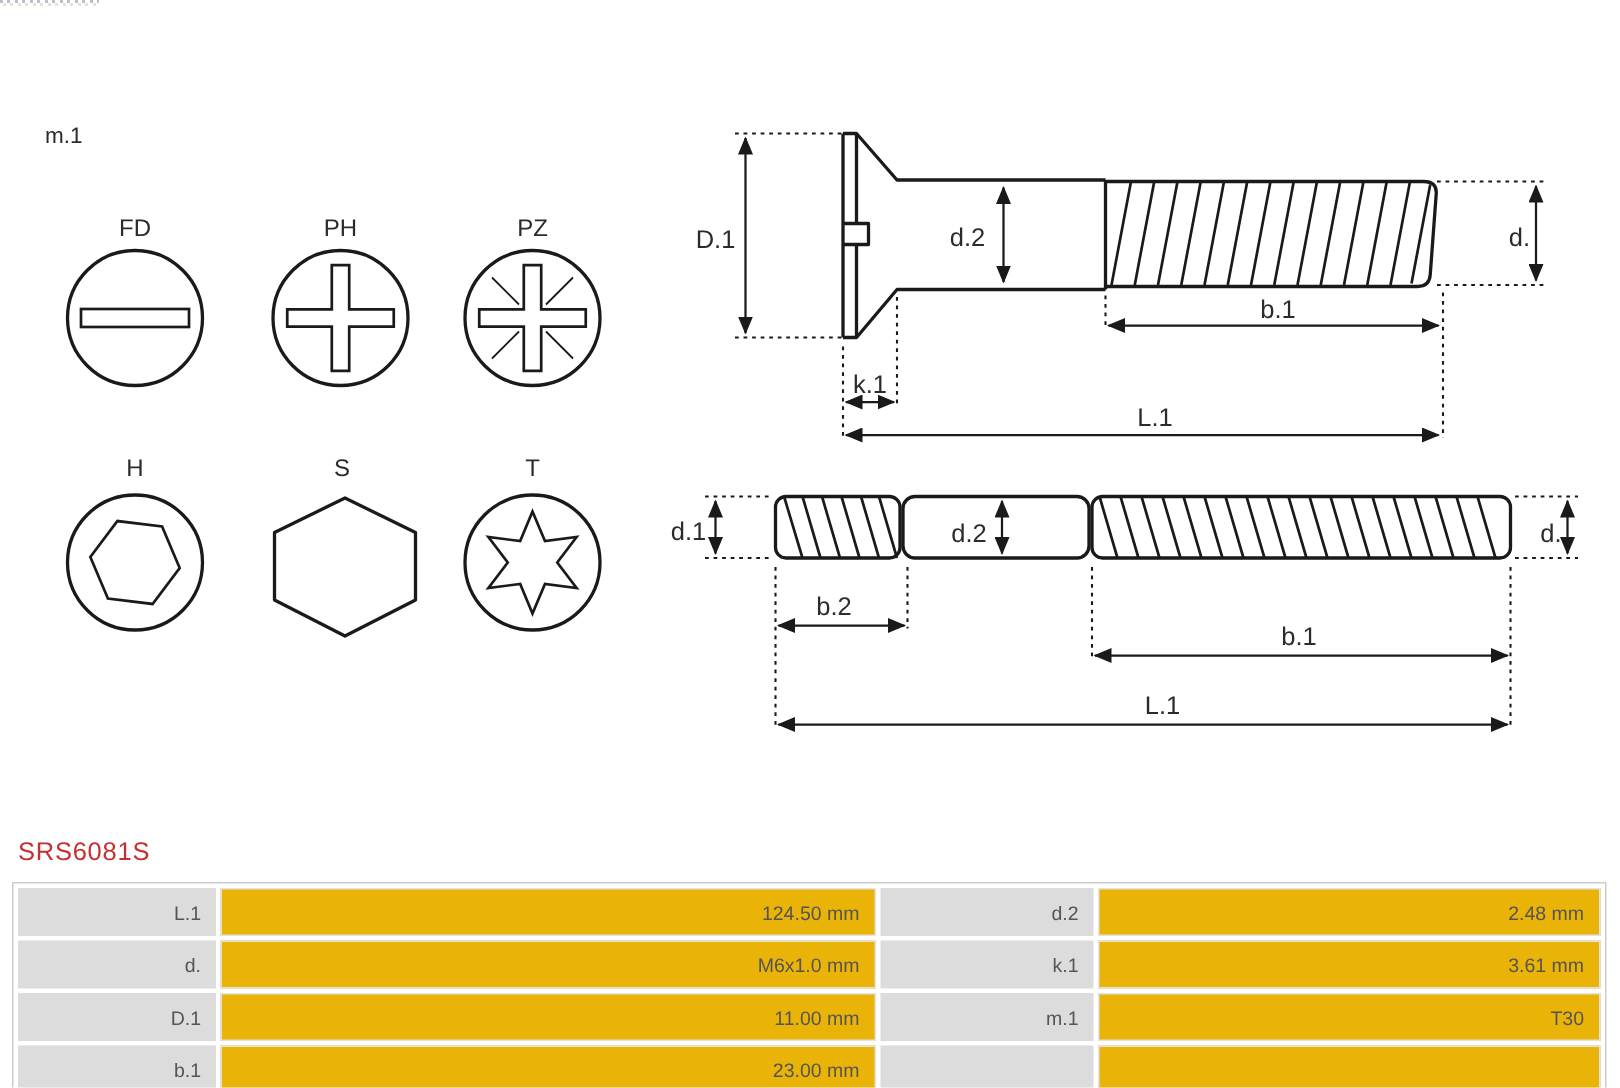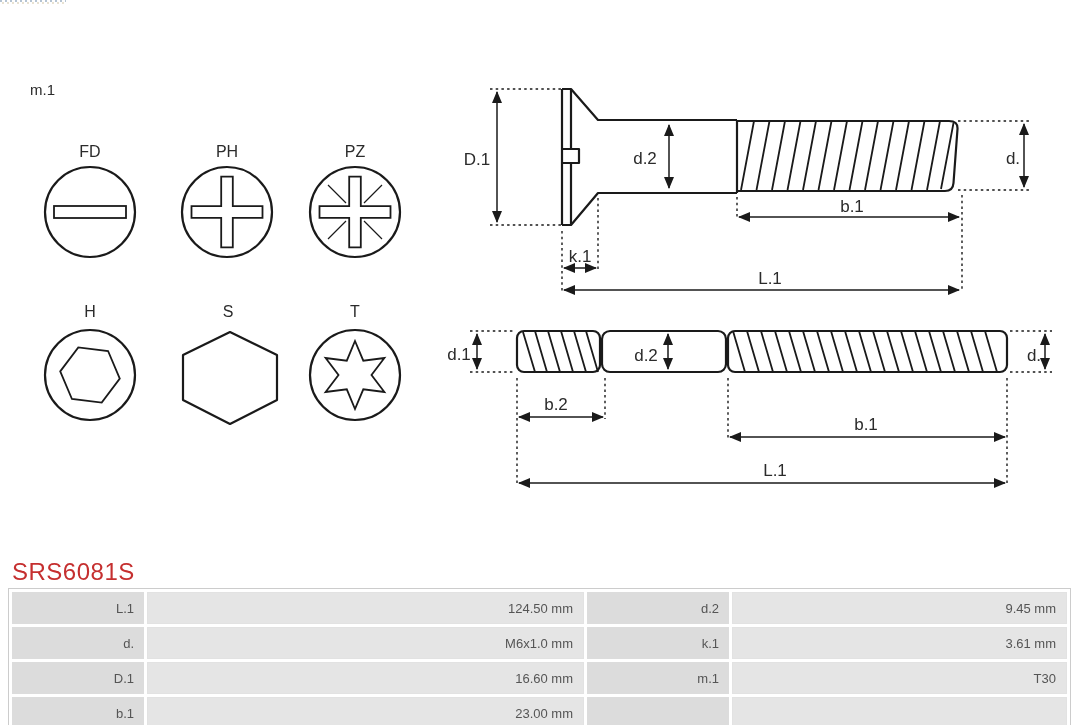--- a/index.html
+++ b/index.html
@@ -19,31 +19,31 @@
   svg .hat{stroke:#1a1a1a;stroke-width:1.8;fill:none;}
   svg .dim{stroke:#1a1a1a;stroke-width:1.5;fill:none;}
   svg .ext{stroke:#1a1a1a;stroke-width:1.4;fill:none;stroke-dasharray:2.5 3.2;}
   svg .thin{stroke:#1a1a1a;stroke-width:1.2;fill:none;}
   svg text{fill:#2b2b2b;font-size:17px;font-family:"Liberation Sans",sans-serif;}
   svg text.code{font-size:16px;}
   svg text.m1{font-size:15px;}
 
   .part-number{
     position:absolute;left:12px;top:558px;
-    font-size:24px;color:#c52f2f;letter-spacing:0.5px;
+    font-size:17px;color:#c52f2f;letter-spacing:0.5px;
   }
   table.specs{
     position:absolute;left:8px;top:588px;width:1063px;
     border-collapse:separate;border-spacing:3px;
     border:1px solid #cccccc;background:#ffffff;
     table-layout:fixed;font-size:13px;color:#555555;
   }
   table.specs td{height:26px;padding:2px 10px 2px 4px;text-align:right;vertical-align:middle;}
   table.specs td.lbl{background:#dcdcdc;}
-  table.specs td.val{background:#e5e5e5;border:1px solid #e2e2e2;}
+  table.specs td.val{background:#eab308;border:1px solid #e2e2e2;}
 </style>
 </head>
 <body>
 
 <div class="corner-artifact"></div>
 
 <svg class="drawing" width="1080" height="548" viewBox="0 0 1080 548">
   <defs>
     <marker id="arr" markerWidth="13" markerHeight="10" refX="11" refY="5" orient="auto-start-reverse" markerUnits="userSpaceOnUse">
       <path d="M0,0 L12,5 L0,10 Z" fill="#1a1a1a"></path>
@@ -180,31 +180,31 @@
     <col style="width:132px">
       <col style="width:437px">
       <col style="width:142px">
       <col>
   </colgroup>
   <tbody>
     <tr>
       <td class="lbl">L.1</td>
       <td class="val">124.50 mm</td>
       <td class="lbl">d.2</td>
-      <td class="val">9.45 mm</td>
+      <td class="val">2.48 mm</td>
     </tr>
     <tr>
       <td class="lbl">d.</td>
       <td class="val">M6x1.0 mm</td>
       <td class="lbl">k.1</td>
       <td class="val">3.61 mm</td>
     </tr>
     <tr>
       <td class="lbl">D.1</td>
-      <td class="val">16.60 mm</td>
+      <td class="val">11.00 mm</td>
       <td class="lbl">m.1</td>
       <td class="val">T30</td>
     </tr>
     <tr>
       <td class="lbl">b.1</td>
       <td class="val">23.00 mm</td>
       <td class="lbl"></td>
       <td class="val"></td>
     </tr>
   </tbody>

